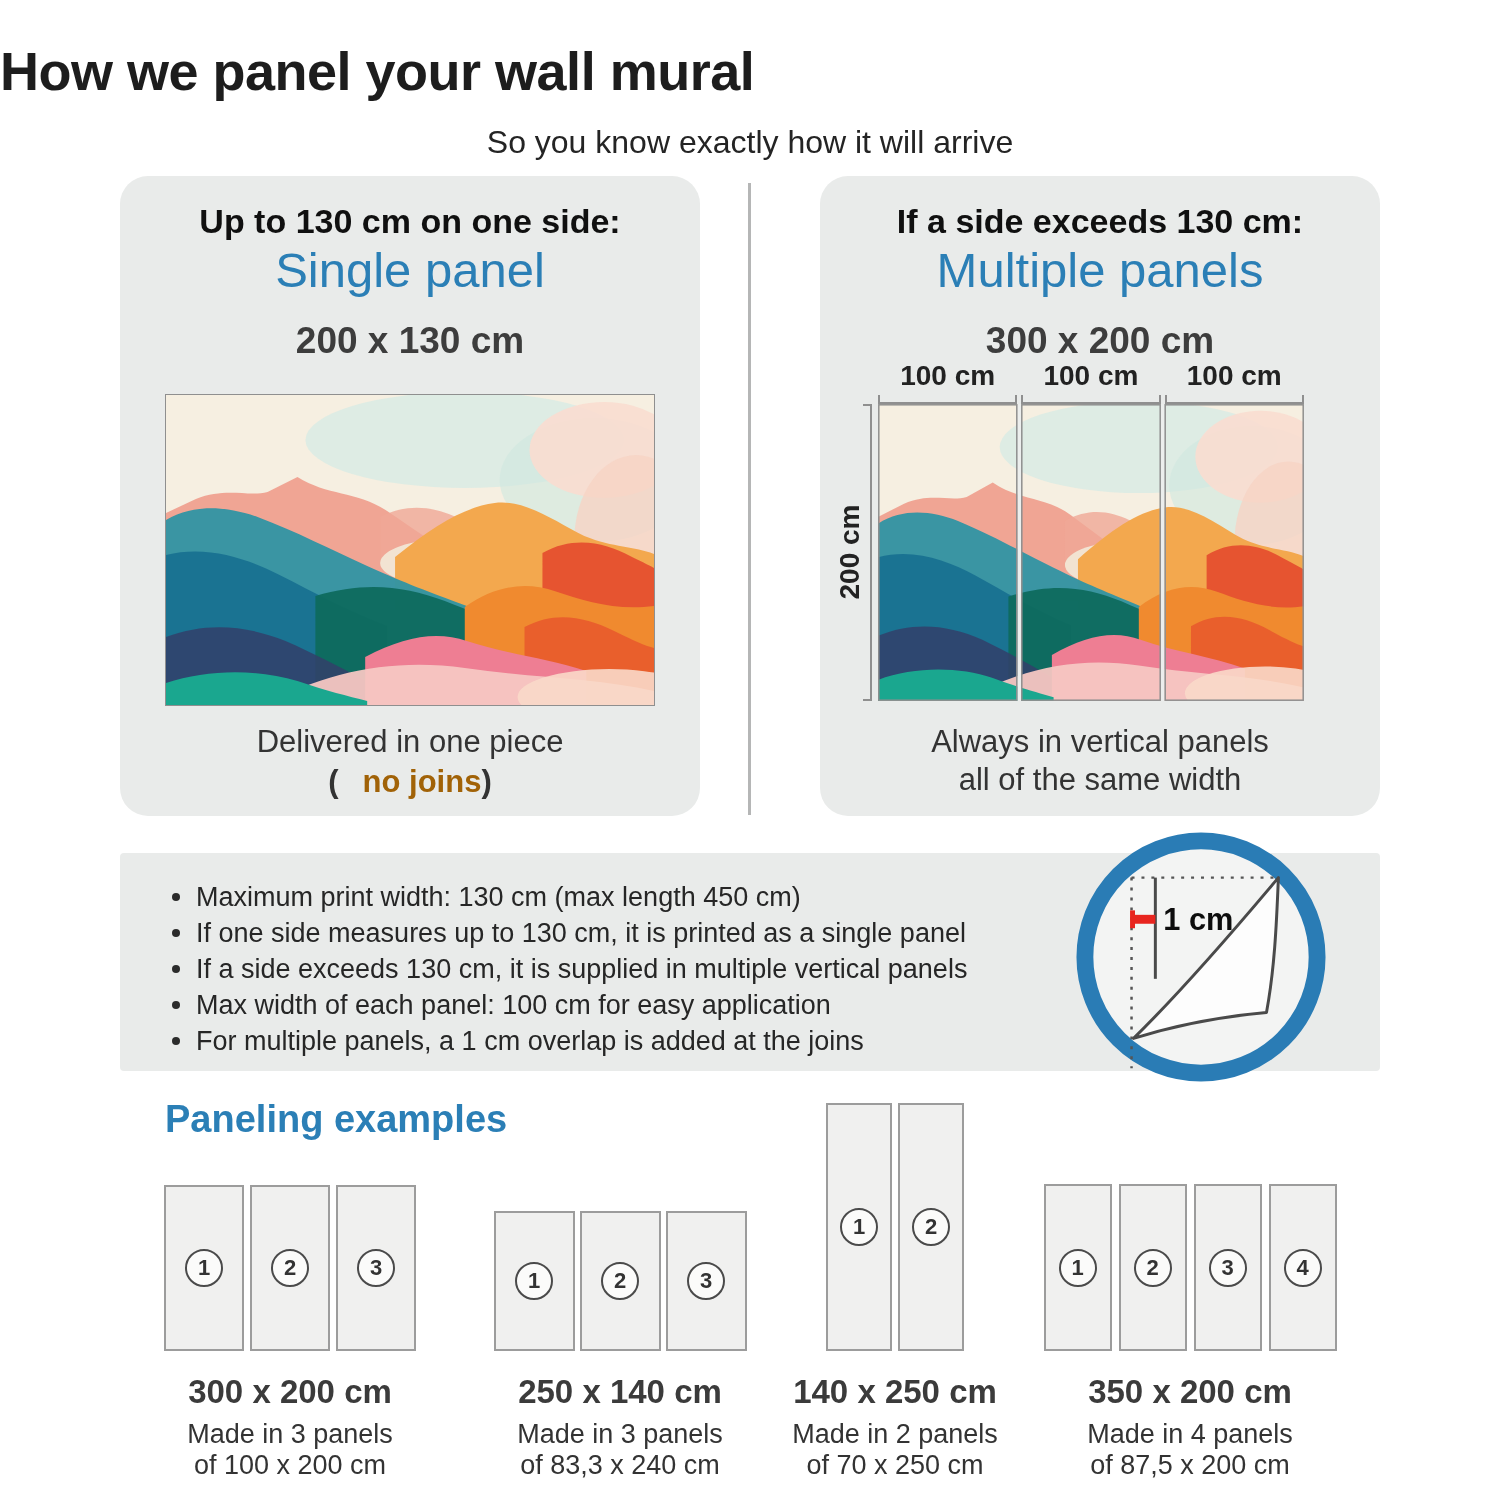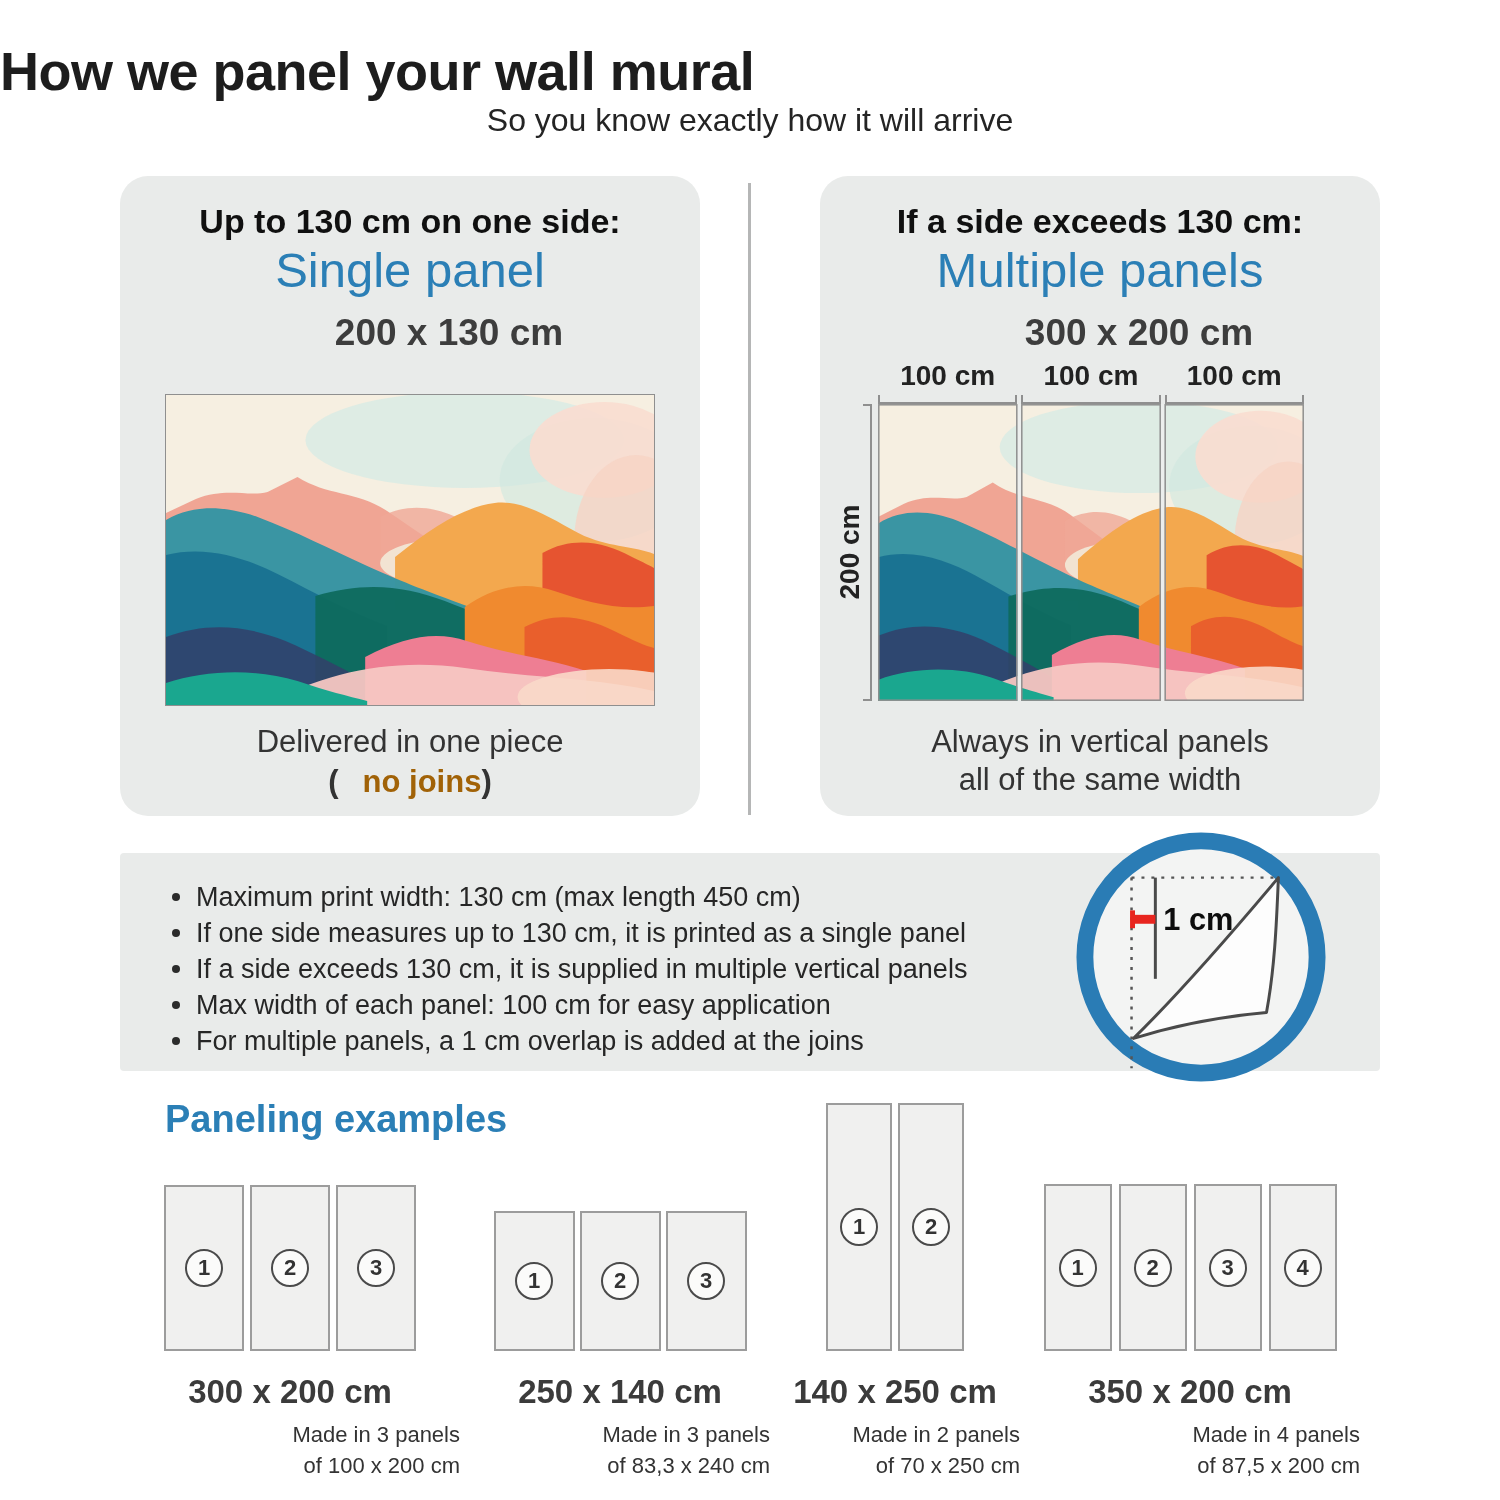--- a/index.html
+++ b/index.html
@@ -3,35 +3,35 @@
 <meta charset="utf-8">
 <style>
   * { margin:0; padding:0; box-sizing:border-box; }
   html,body { background:#ffffff; }
   body { font-family:"Liberation Sans", sans-serif; color:#1d1d1d; }
   .canvas { position:relative; width:1500px; height:1500px; background:#ffffff; overflow:hidden; }
 
   
   .page-title { position:absolute; top:40px; left:0; width:100%; 
     font-size:54px; font-weight:700; letter-spacing:-0.5px; color:#1d1d1d; }
-  .page-subtitle { position:absolute; top:102px; left:0; width:100%; text-align:center;
+  .page-subtitle { position:absolute; top:124px; left:0; width:100%; text-align:center;
     font-size:32px; font-weight:500; color:#242424; }
 
   
   .card { position:absolute; top:176px; height:640px; background:#e9ebea; border-radius:28px; }
   .card-left  { left:120px; width:580px; }
   .card-right { left:820px; width:560px; }
   .divider { position:absolute; left:748px; top:183px; width:3px; height:632px; background:#b5b6b6; }
 
   .card .cond  { position:absolute; top:26px; left:0; width:100%; text-align:center;
     font-size:34px; font-weight:700; color:#101010; }
   .card .big   { position:absolute; top:66px; left:0; width:100%; text-align:center;
     font-size:49px; font-weight:400; color:#2b7fb6; }
-  .card .size  { position:absolute; top:136px; left:0; width:100%; text-align:center;
-    font-size:37px; font-weight:700; color:#3d3d3d;margin-left:39px; }
+  .card .size  { position:absolute; top:144px; left:0; width:100%; text-align:center;
+    font-size:37px; font-weight:700; color:#3d3d3d; }
 
   .art-single { position:absolute; left:45px; top:218px; width:490px; height:312px;
     border:1px solid #8f8f8f; background:#f6efe1; }
   .art-single svg { display:block; width:488px; height:310px; }
 
   .cap1 { position:absolute; top:548px; left:0; width:100%; text-align:center;
     font-size:31px; font-weight:500; color:#333333; }
   .cap2 { position:absolute; top:588px; left:0; width:100%; text-align:center;
     font-size:31px; font-weight:600; color:#333333; }
   .cap2 .hl { color:#a16207; font-weight:700;margin-left:24px; }
@@ -67,21 +67,21 @@
   .panel { background:#f0f0ef; border:2px solid #9c9c9c; display:flex;
     align-items:center; justify-content:center; }
   .num-circle { width:38px; height:38px; border-radius:50%; border:2px solid #4a4a4a;
     background:#fbfbfa; display:flex; align-items:center; justify-content:center;
     font-size:22px; font-weight:700; color:#333333; }
   .ex1 { left:120px; width:340px; } .ex1 .panels-area { gap:6px; } .ex1 .panel { width:80px; height:166px; }
   .ex2 { left:470px; width:300px; } .ex2 .panels-area { gap:5px; } .ex2 .panel { width:81px; height:140px; }
   .ex3 { left:770px; width:250px; } .ex3 .panels-area { gap:6px; } .ex3 .panel { width:66px; height:248px; }
   .ex4 { left:1020px; width:340px; } .ex4 .panels-area { gap:7px; } .ex4 .panel { width:68px; height:167px; }
   .ex-size { margin-top:22px; font-size:33px; font-weight:700; color:#3b3b3b; }
-  .ex-desc { margin-top:8px; font-size:22px; font-weight:500; color:#333333; line-height:31px;text-align:right; }
+  .ex-desc { margin-top:8px; font-size:27px; font-weight:500; color:#333333; line-height:31px; }
 </style>
 </head>
 <body>
 
 <div class="canvas">
 
   <svg width="0" height="0" style="position:absolute" aria-hidden="true">
     <defs>
       <symbol id="muralArt" viewBox="0 0 490 310" preserveAspectRatio="none">
         <rect width="490" height="310" fill="#f6efe1"></rect>

